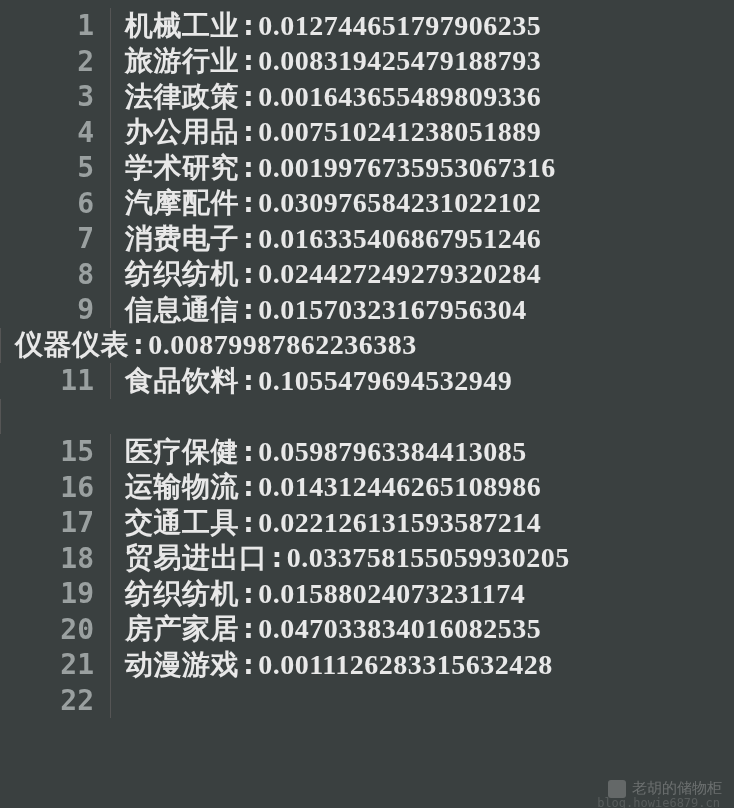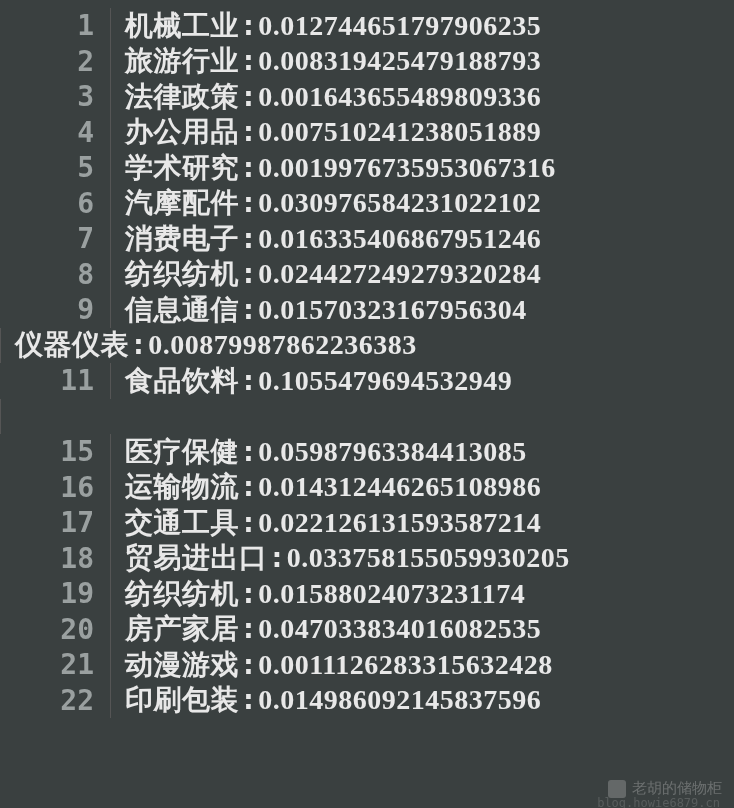--- a/index.html
+++ b/index.html
@@ -179,21 +179,20 @@
       <div class="content"><span class="category">房产家居</span><span class="sep">:</span><span class="value">0.047033834016082535</span></div>
     </div>
     <div class="line">
       <div class="gutter">21</div>
       <div class="divider"></div>
       <div class="content"><span class="category">动漫游戏</span><span class="sep">:</span><span class="value">0.0011126283315632428</span></div>
     </div>
     <div class="line">
       <div class="gutter">22</div>
       <div class="divider"></div>
-      <div class="content"><span class="category">印刷包装</span><span class="sep">:</span><span class="value">0.014986092145837596</span></div>
     </div>
   </div>
 
 <div class="watermark">
   <span class="wm-icon"></span>
   <span>老胡的储物柜</span>
 </div>
 <div class="watermark-url">blog.howie6879.cn</div>
 
 </body></html>

